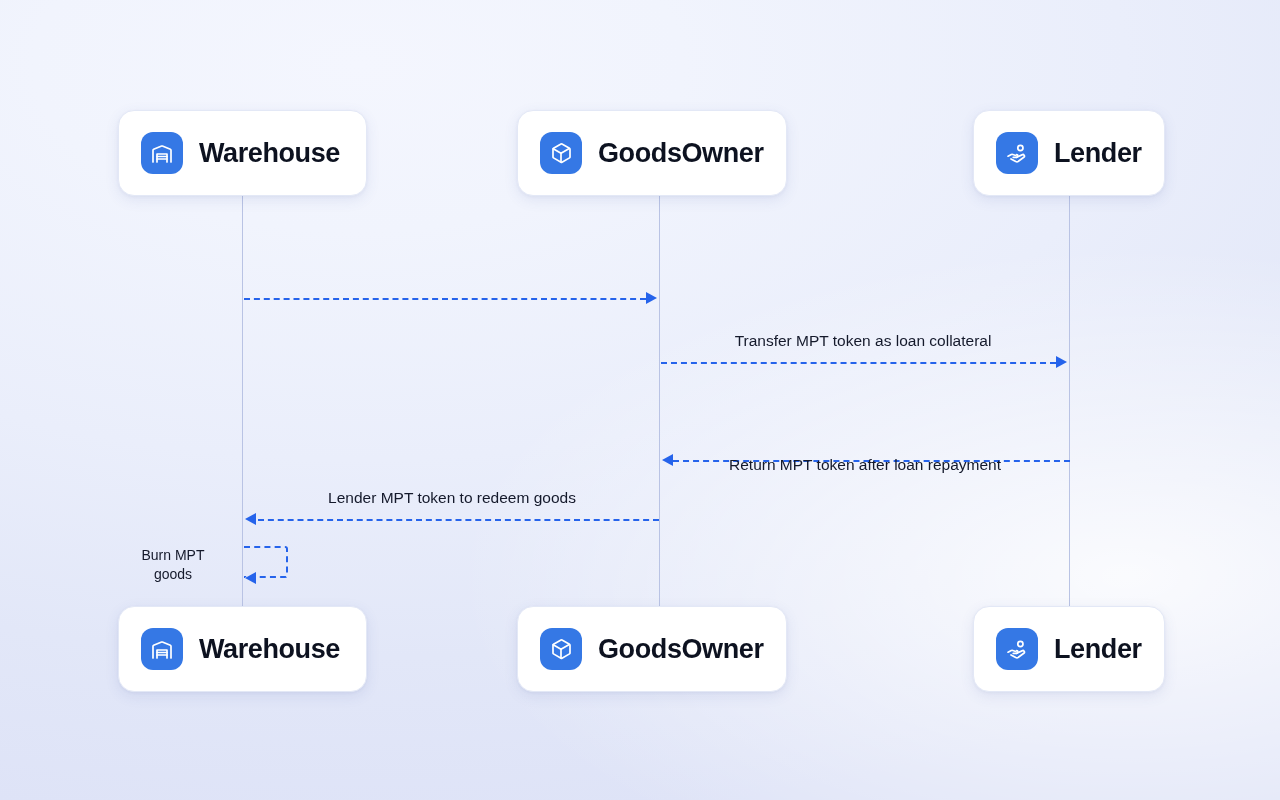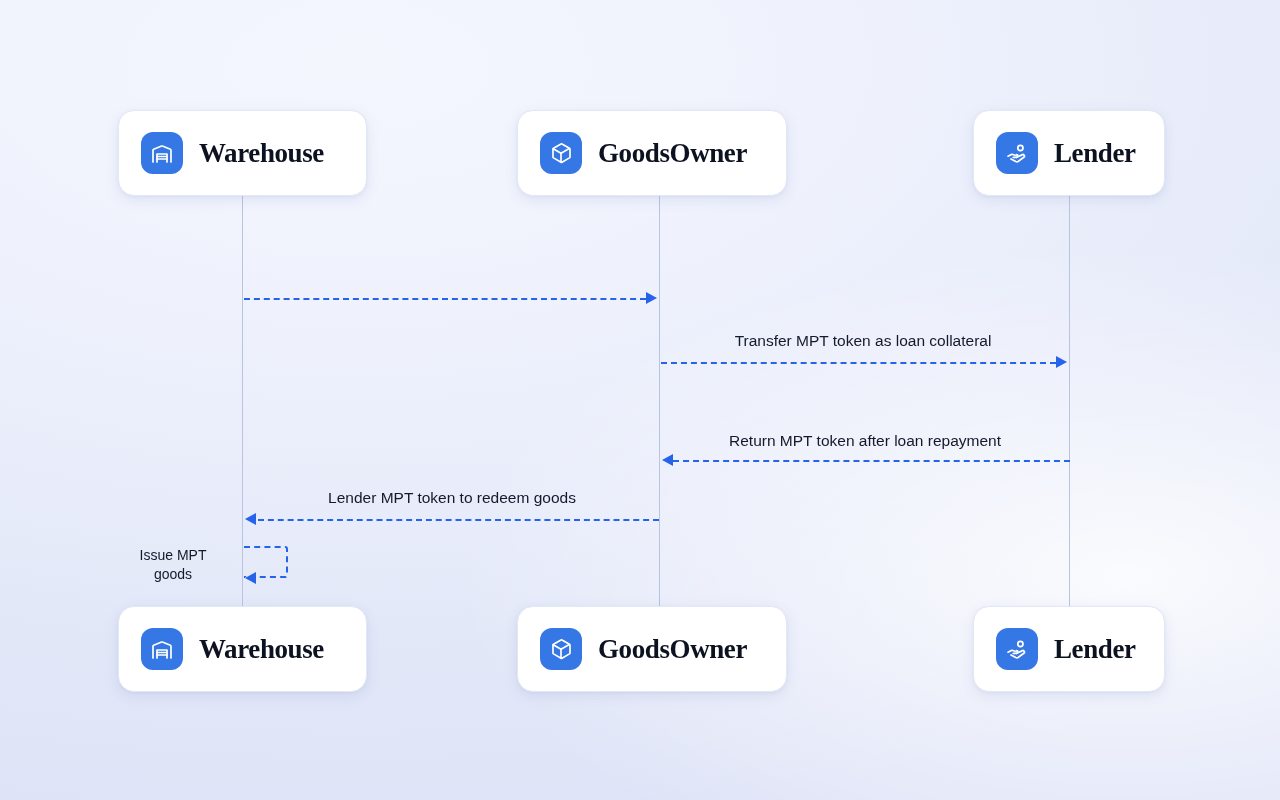--- a/index.html
+++ b/index.html
@@ -47,21 +47,20 @@
     align-items: center;
     gap: 16px;
     box-sizing: border-box;
     height: 86px;
     padding: 0 22px;
     background: #ffffff;
     border: 1px solid #e3e8f6;
     border-radius: 16px;
     box-shadow: 0 4px 14px rgba(60, 80, 160, 0.10), 0 1px 3px rgba(60,80,160,0.06);
     z-index: 4;
-    font-family: Liberation Serif, serif;
   }
   .p-icon {
     flex: 0 0 auto;
     width: 42px;
     height: 42px;
     border-radius: 12px;
     background: #3578e5;
     display: flex;
     align-items: center;
     justify-content: center;
@@ -166,32 +165,32 @@
     <span class="p-label">Lender</span>
   </div>
 
   <div class="msg-line" style="left:244px; top:298px; width:402px;"></div>
   <div class="arrowhead right" style="left:646px; top:292px;"></div>
 
   <div class="msg-label" style="left:660px; top:332px; width:406px;">Transfer MPT token as loan collateral</div>
   <div class="msg-line" style="left:661px; top:362px; width:395px;"></div>
   <div class="arrowhead right" style="left:1056px; top:356px;"></div>
 
-  <div class="msg-label" style="left:660px; top:432px; width:410px;">Return MPT token after loan repayment</div>
+  <div class="msg-label" style="left:660px; top:456px; width:410px;">Return MPT token after loan repayment</div>
   <div class="msg-line" style="left:673px; top:460px; width:397px;"></div>
   <div class="arrowhead left" style="left:662px; top:454px;"></div>
 
   <div class="msg-label" style="left:245px; top:489px; width:414px;">Lender MPT token to redeem goods</div>
   <div class="msg-line" style="left:258px; top:519px; width:401px;"></div>
   <div class="arrowhead left" style="left:245px; top:513px;"></div>
 
   <div class="selfloop" style="left:244px; top:546px; width:44px; height:32px;"></div>
   <div class="arrowhead left" style="left:245px; top:572px;"></div>
   <div class="selfloop-label" style="left:114px; top:546px; width:118px;">
-    <span>Issue MPT</span><br>
+    <span>Burn MPT</span><br>
     <span>goods</span>
   </div>
 
   <div class="participant" style="left:118px; top:606px; width:249px;">
     <span class="p-icon">
       <svg width="24" height="24" viewBox="0 0 24 24" fill="none" stroke="#ffffff" stroke-width="1.7" stroke-linecap="round" stroke-linejoin="round">
         <path d="M3 21V9.2a1 1 0 0 1 .62-.93l8-3.2a1 1 0 0 1 .76 0l8 3.2a1 1 0 0 1 .62.93V21"></path>
         <path d="M7 21v-8h10v8"></path>
         <path d="M7 15.5h10"></path>
         <path d="M7 18h10"></path>

